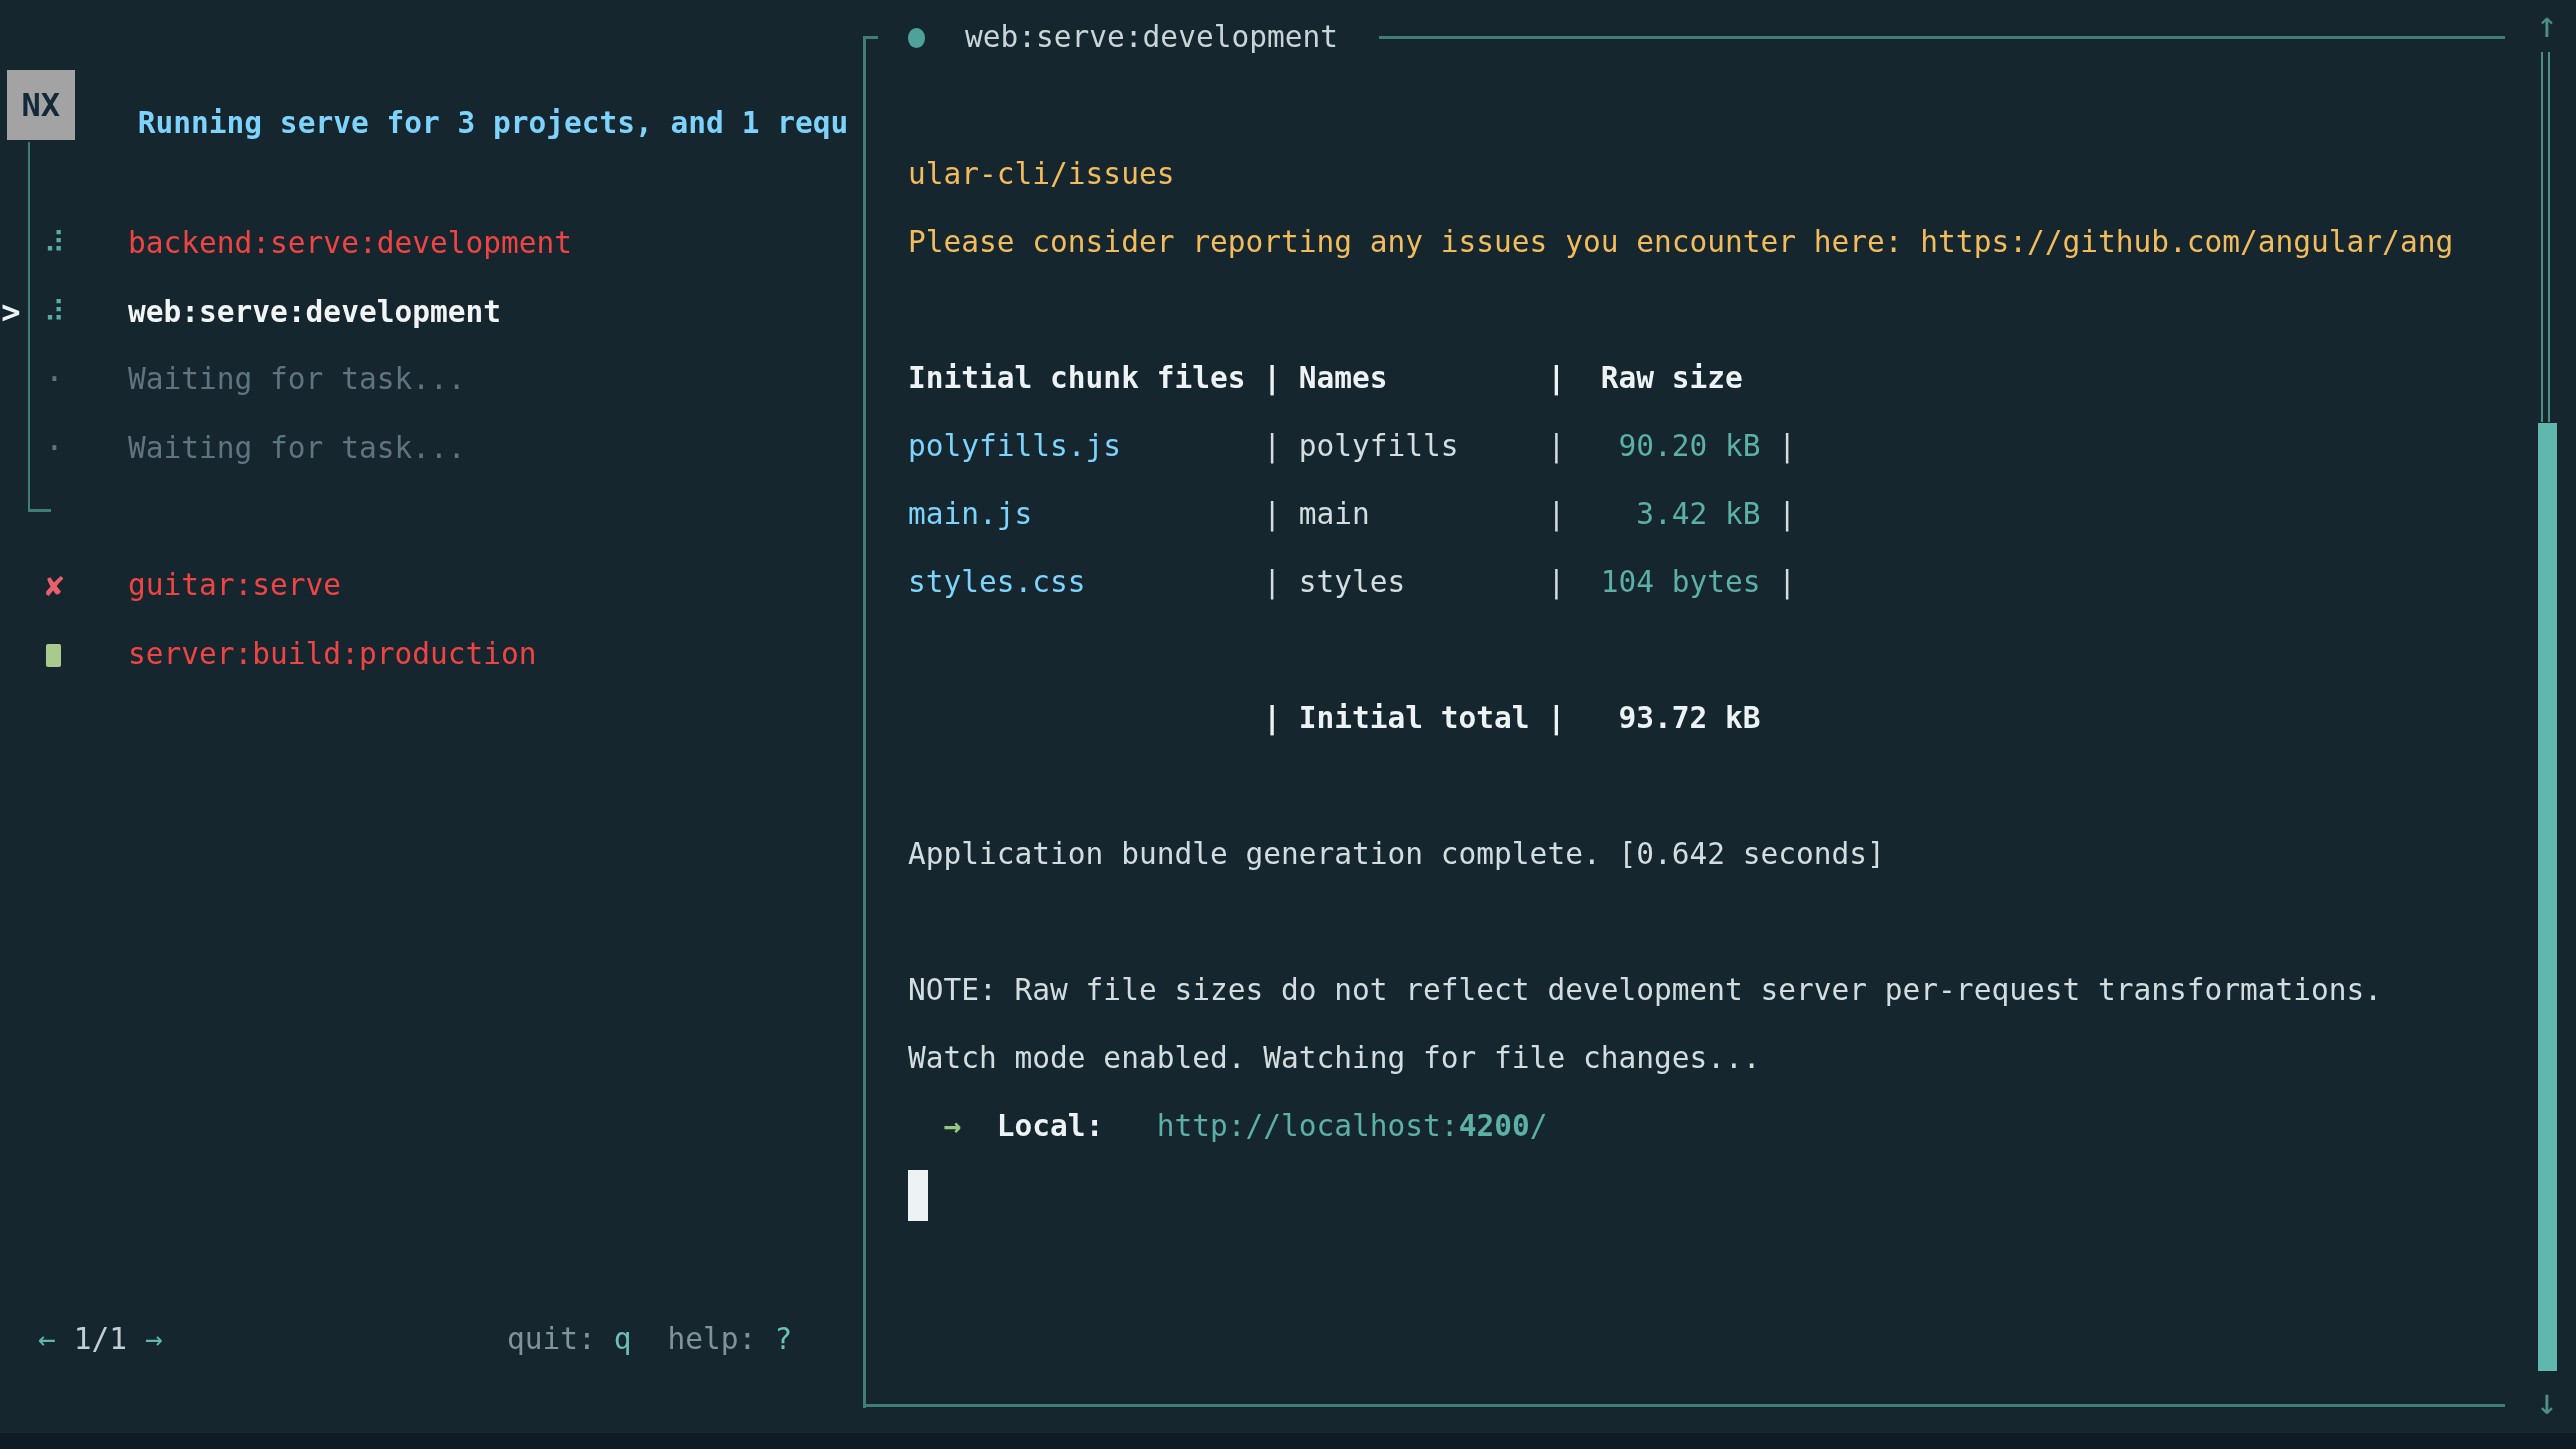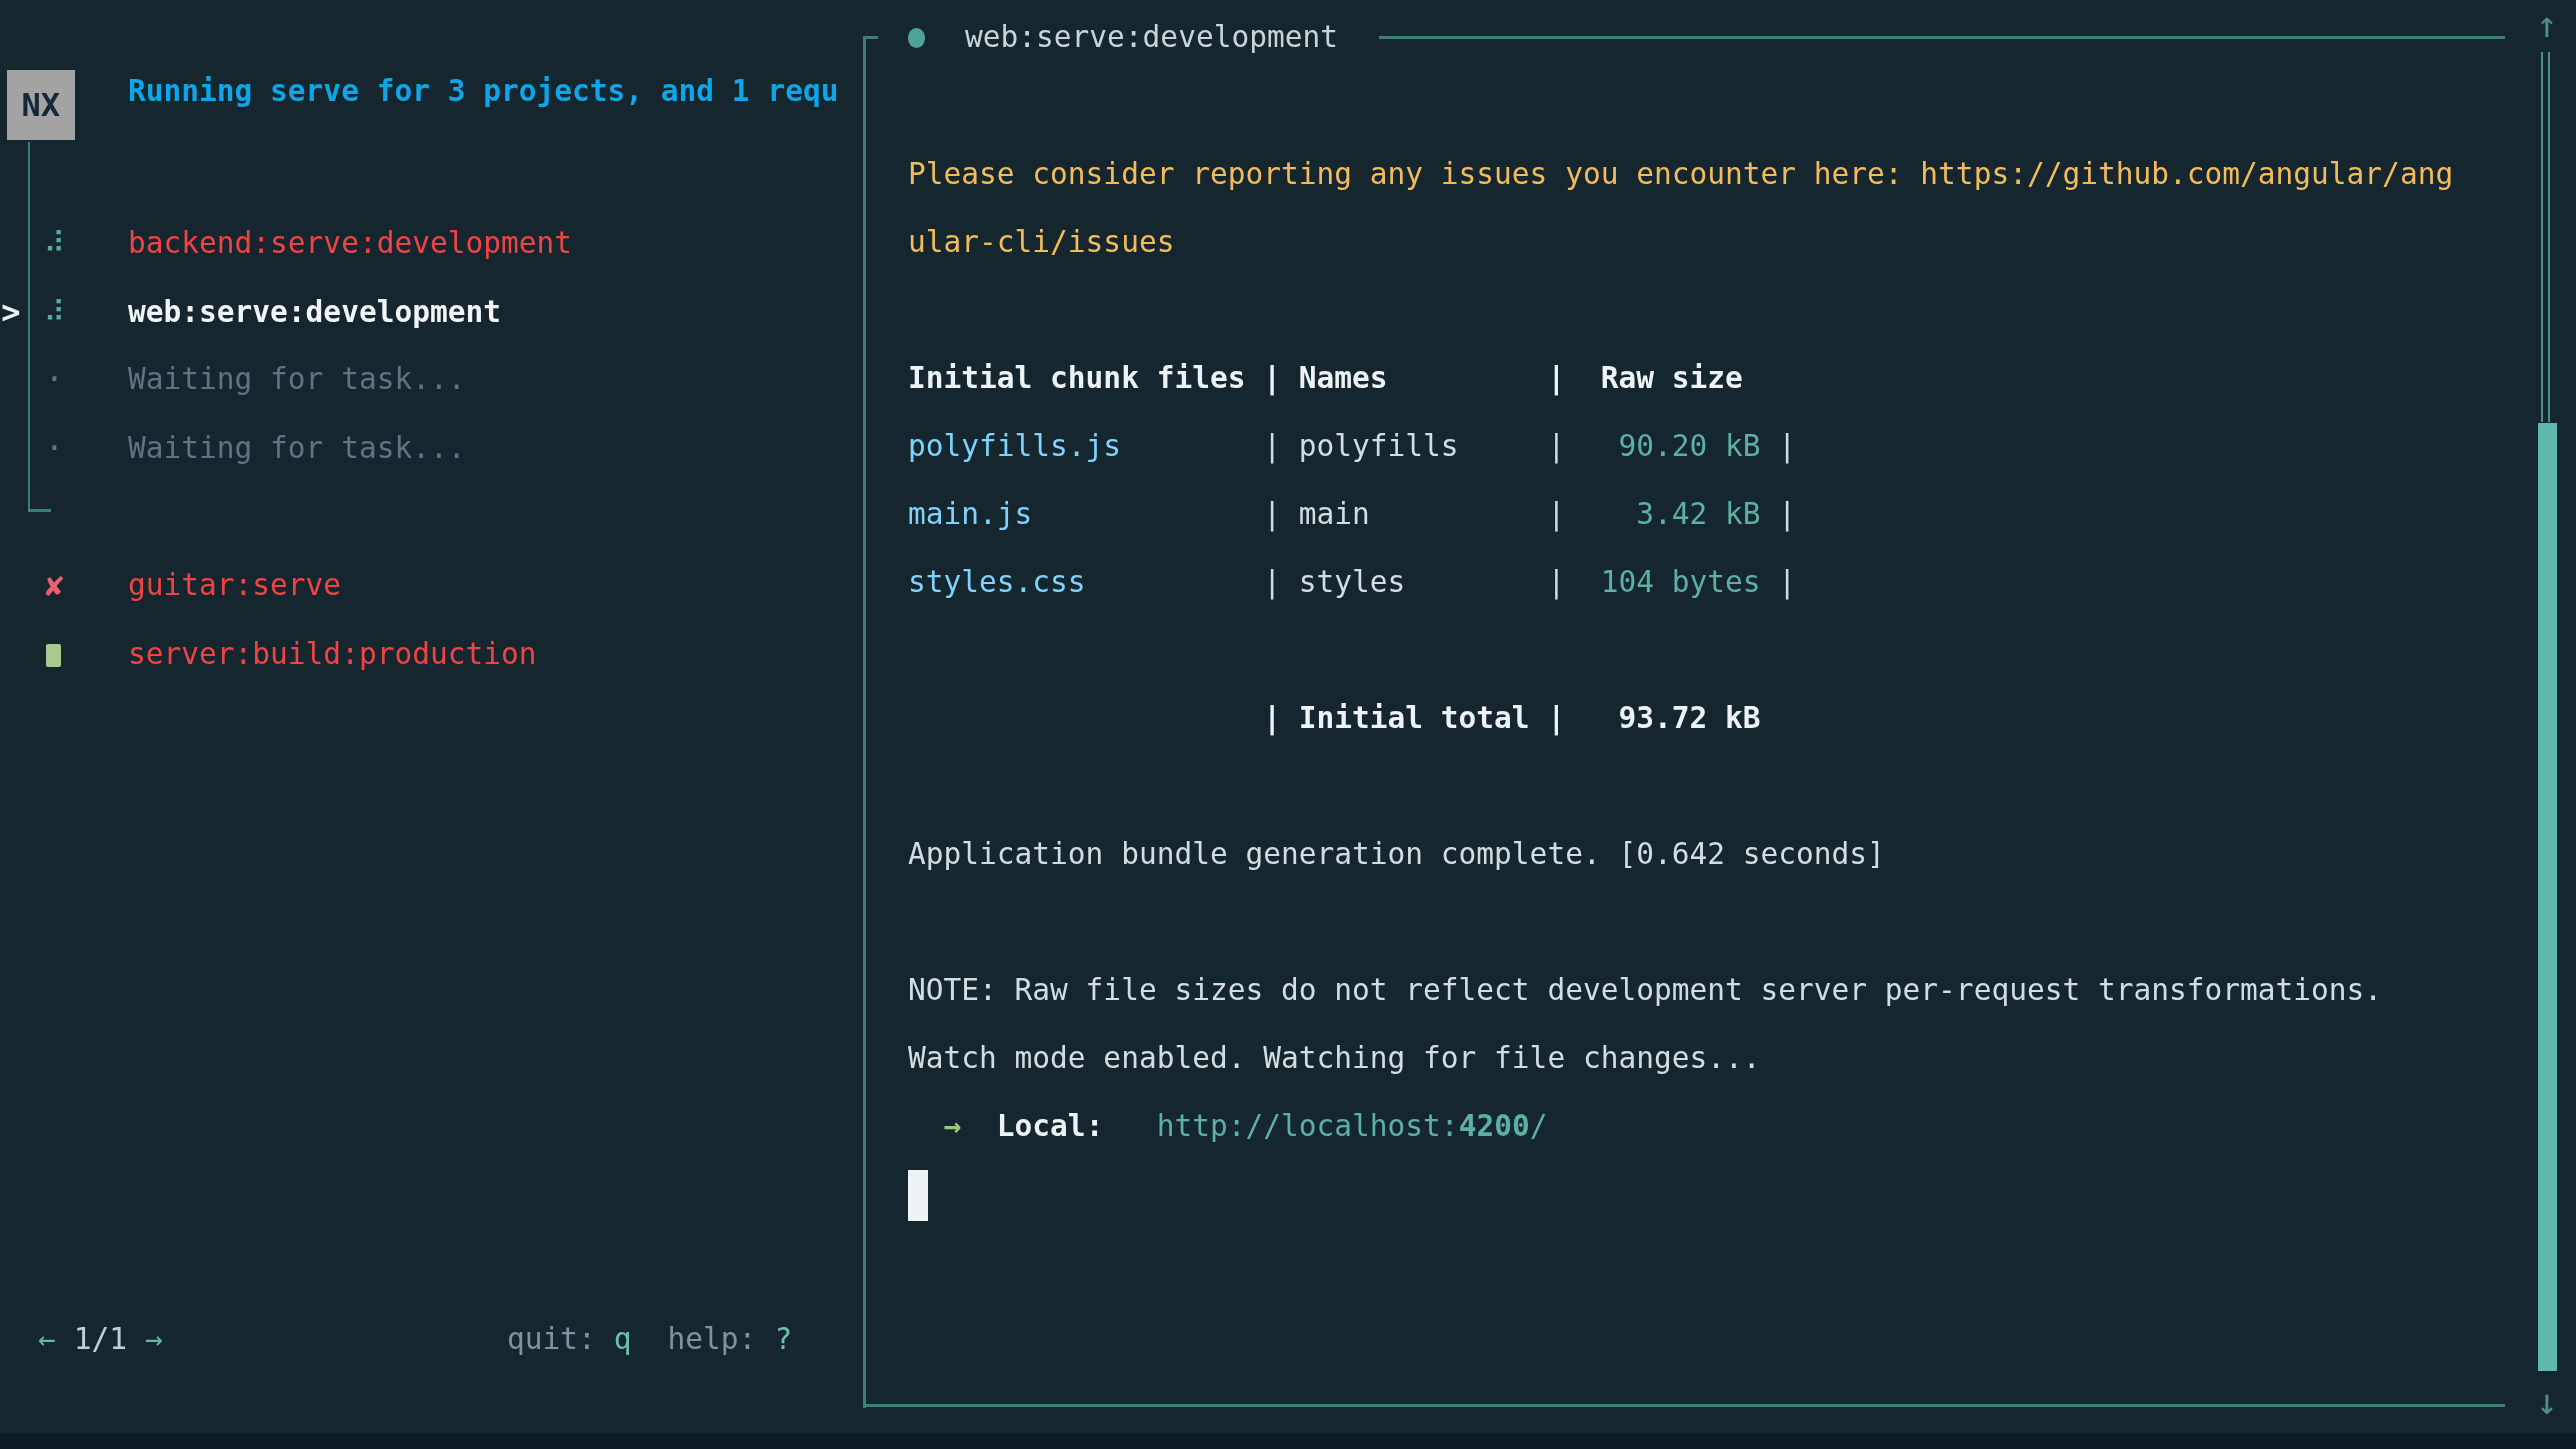--- a/index.html
+++ b/index.html
@@ -8,23 +8,23 @@
     background:#16262f;
     font-family:"DejaVu Sans Mono","DejaVu Sans",monospace;
   }
   
   .nx-logo{
     position:absolute;left:6.7px;top:70px;width:68px;height:70px;
     background:#a3a3a3;color:#14293a;font-size:32px;font-weight:bold;
     text-align:center;line-height:70px;
   }
   .sidebar-header{
-    position:absolute;left:128px;top:56px;width:730px;height:70px;
-    line-height:70px;font-size:29.5px;font-weight:bold;color:#0ea5e9;
-    white-space:nowrap;overflow:hidden;
+    position:absolute;left:128px;top:88px;width:730px;height:70px;
+    line-height:70px;font-size:29.5px;font-weight:bold;color:#7dd3fc;
+    white-space:nowrap;overflow:hidden;text-align:center;
   }
   .tree-line{position:absolute;left:27.5px;top:142px;width:2.7px;height:370px;background:#3e7e76;}
   .tree-stub{position:absolute;left:27.5px;top:509px;width:23px;height:2.7px;background:#3e7e76;}
   .task-list{position:absolute;left:0;top:0;width:860px;height:1449px;}
   .task-row{position:absolute;left:0;width:859px;height:68px;line-height:68px;font-size:29.5px;}
   .chev{position:absolute;left:1.3px;top:0;font-weight:bold;color:#edf3f4;font-size:32px;}
   .ticon{position:absolute;left:39px;width:31px;text-align:center;font-size:29.5px;}
   .ticon.spinner{color:#57aba2;}
   .ticon.dot{color:#5e747e;font-size:32px;}
   .ticon.cross{color:#e8606c;font-size:31px;}
@@ -111,22 +111,22 @@
 </div>
 
 <div class="p-border-left"></div>
 <div class="p-border-topstub"></div>
 <div class="p-border-bottom"></div>
 <div class="p-title-rule"></div>
 <div class="p-bullet"></div>
 <div class="p-title">web:serve:development</div>
 
 <div class="terminal" id="terminal-output">
+    <div class="t-line"><span class="seg-warn">ular-cli/issues</span></div>
     <div class="t-line"><span class="seg-warn">Please consider reporting any issues you encounter here: https://github.com/angular/ang</span></div>
-    <div class="t-line"><span class="seg-warn">ular-cli/issues</span></div>
     <div class="t-line"></div>
     <div class="t-line"><span class="seg-bold">Initial chunk files | Names         |  Raw size</span></div>
     <div class="t-line"><span class="seg-file">polyfills.js</span><span class="seg-plain">        | polyfills     |   </span><span class="seg-size">90.20 kB</span><span class="seg-plain"> |</span></div>
     <div class="t-line"><span class="seg-file">main.js</span><span class="seg-plain">             | main          |    </span><span class="seg-size">3.42 kB</span><span class="seg-plain"> |</span></div>
     <div class="t-line"><span class="seg-file">styles.css</span><span class="seg-plain">          | styles        |  </span><span class="seg-size">104 bytes</span><span class="seg-plain"> |</span></div>
     <div class="t-line"></div>
     <div class="t-line"><span class="seg-bold">                    | Initial total |   93.72 kB</span></div>
     <div class="t-line"></div>
     <div class="t-line"><span class="seg-plain">Application bundle generation complete. [0.642 seconds]</span></div>
     <div class="t-line"></div>

